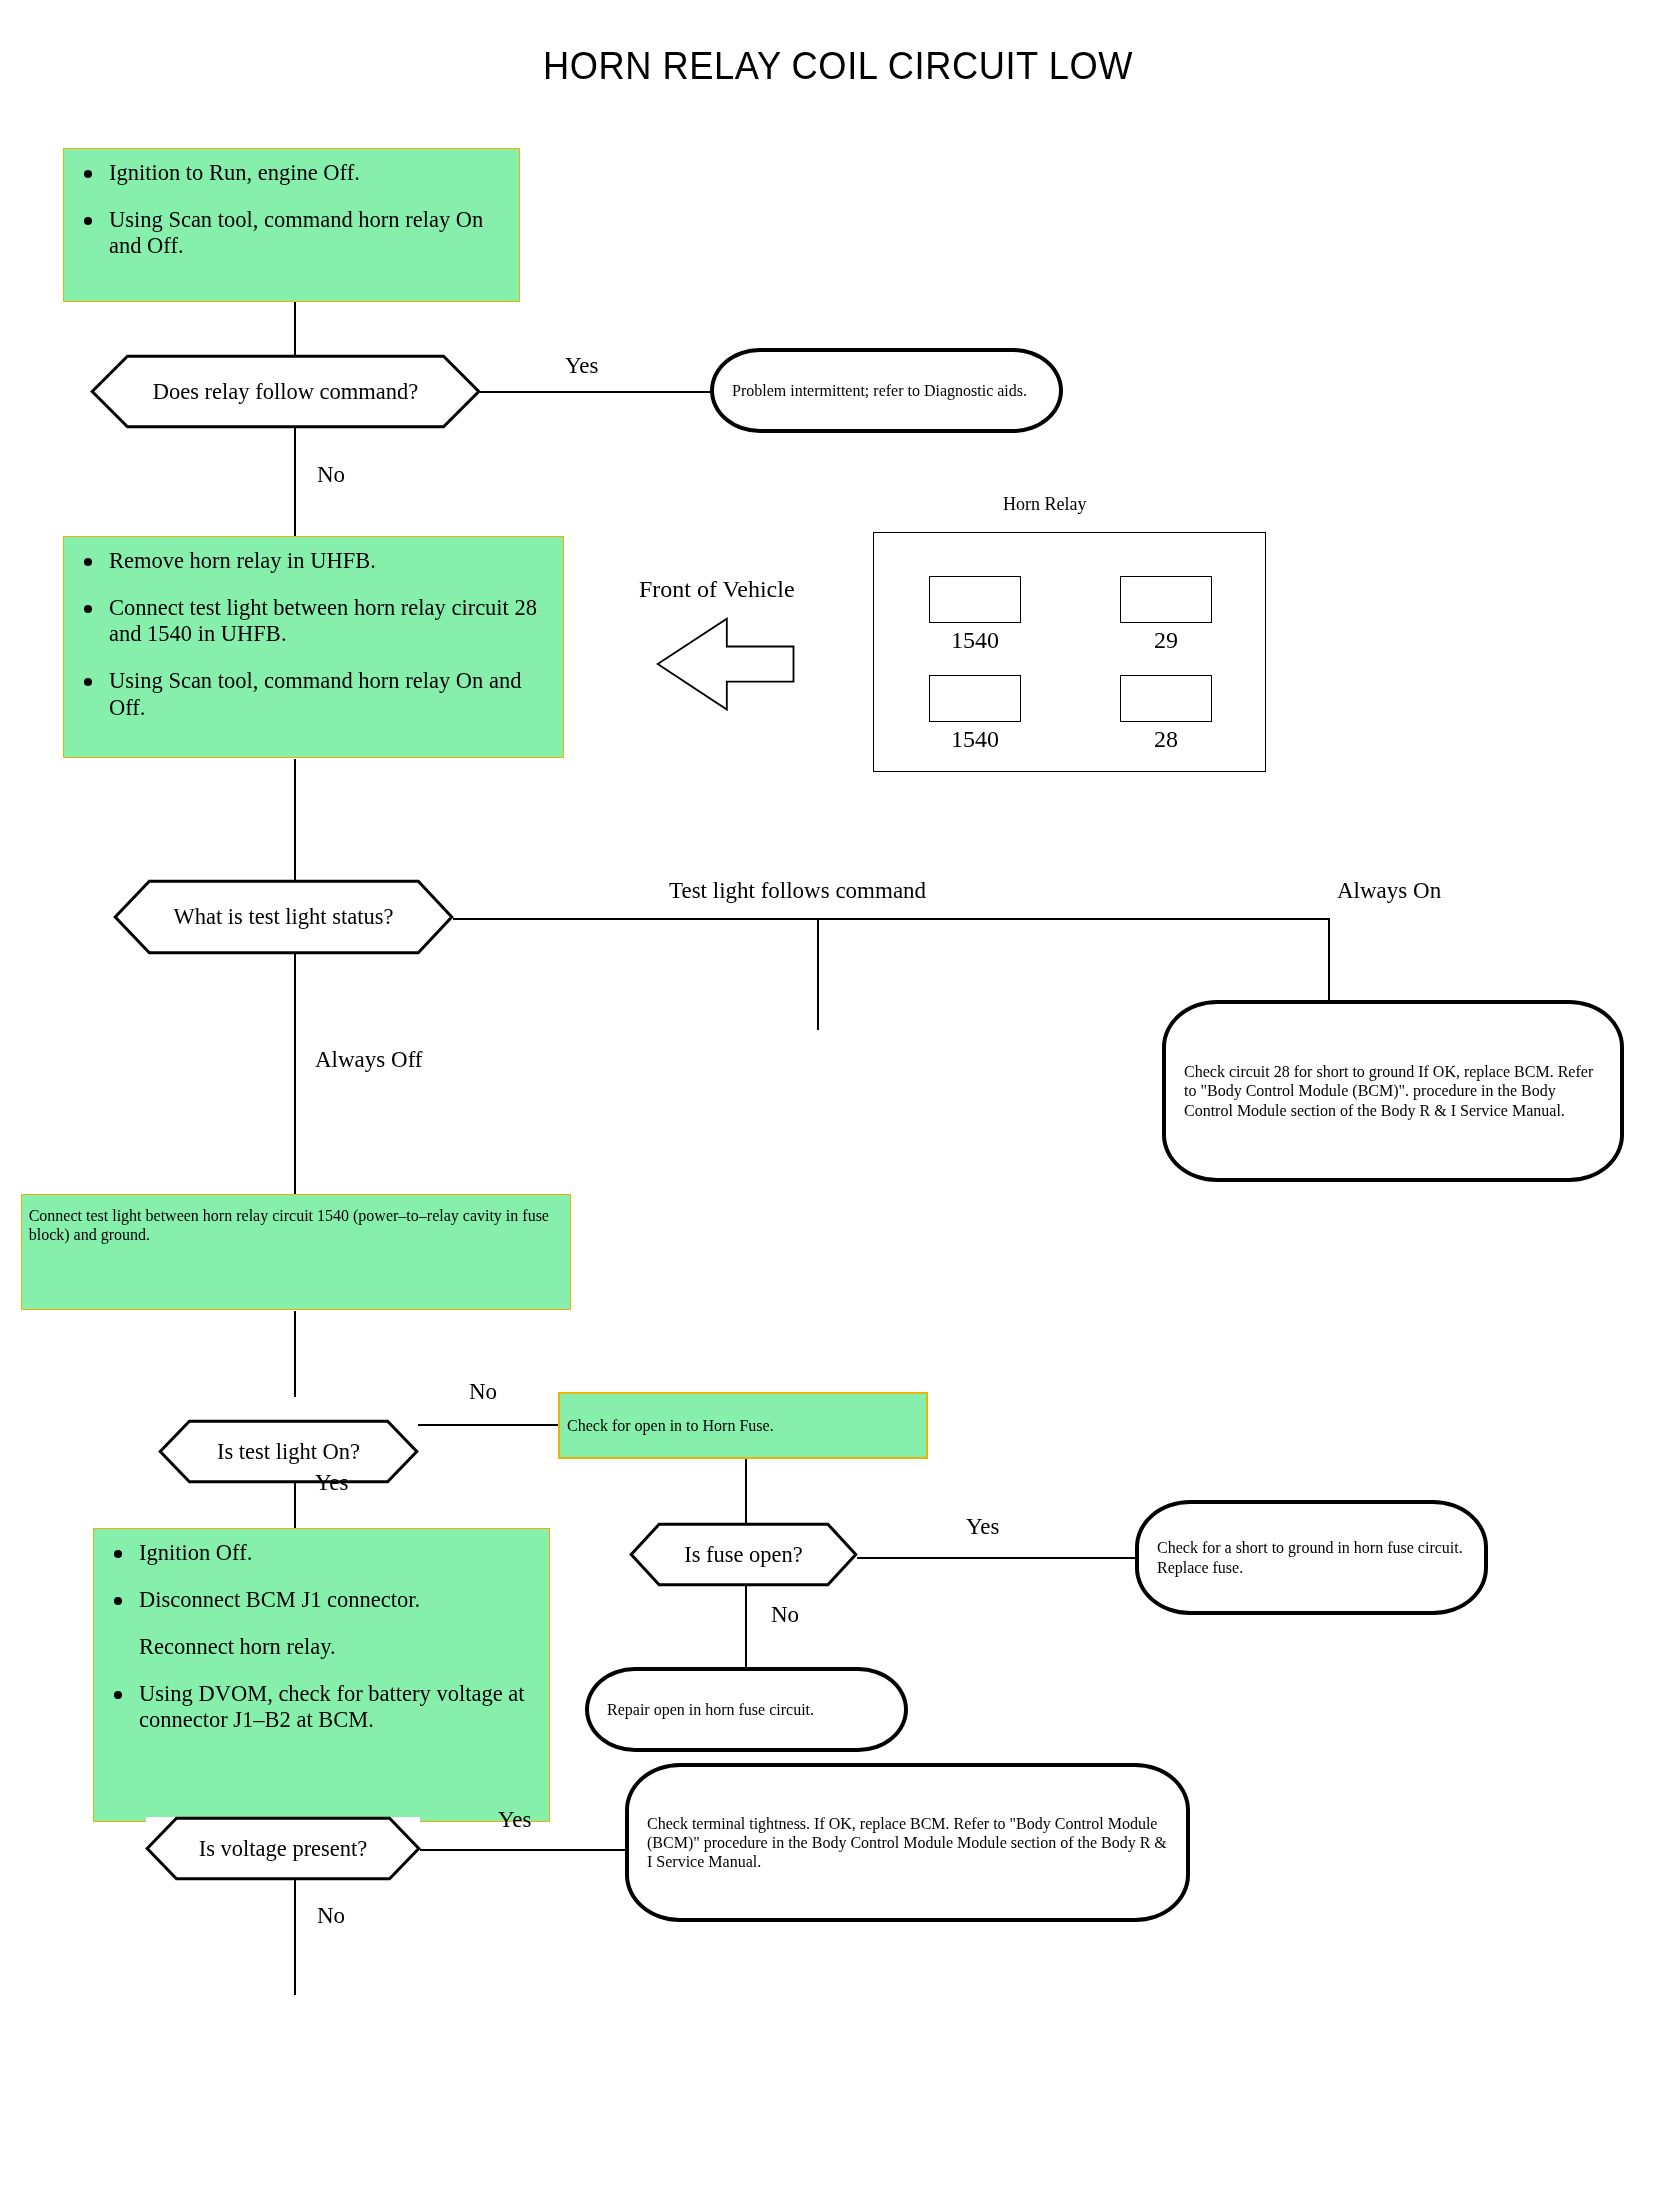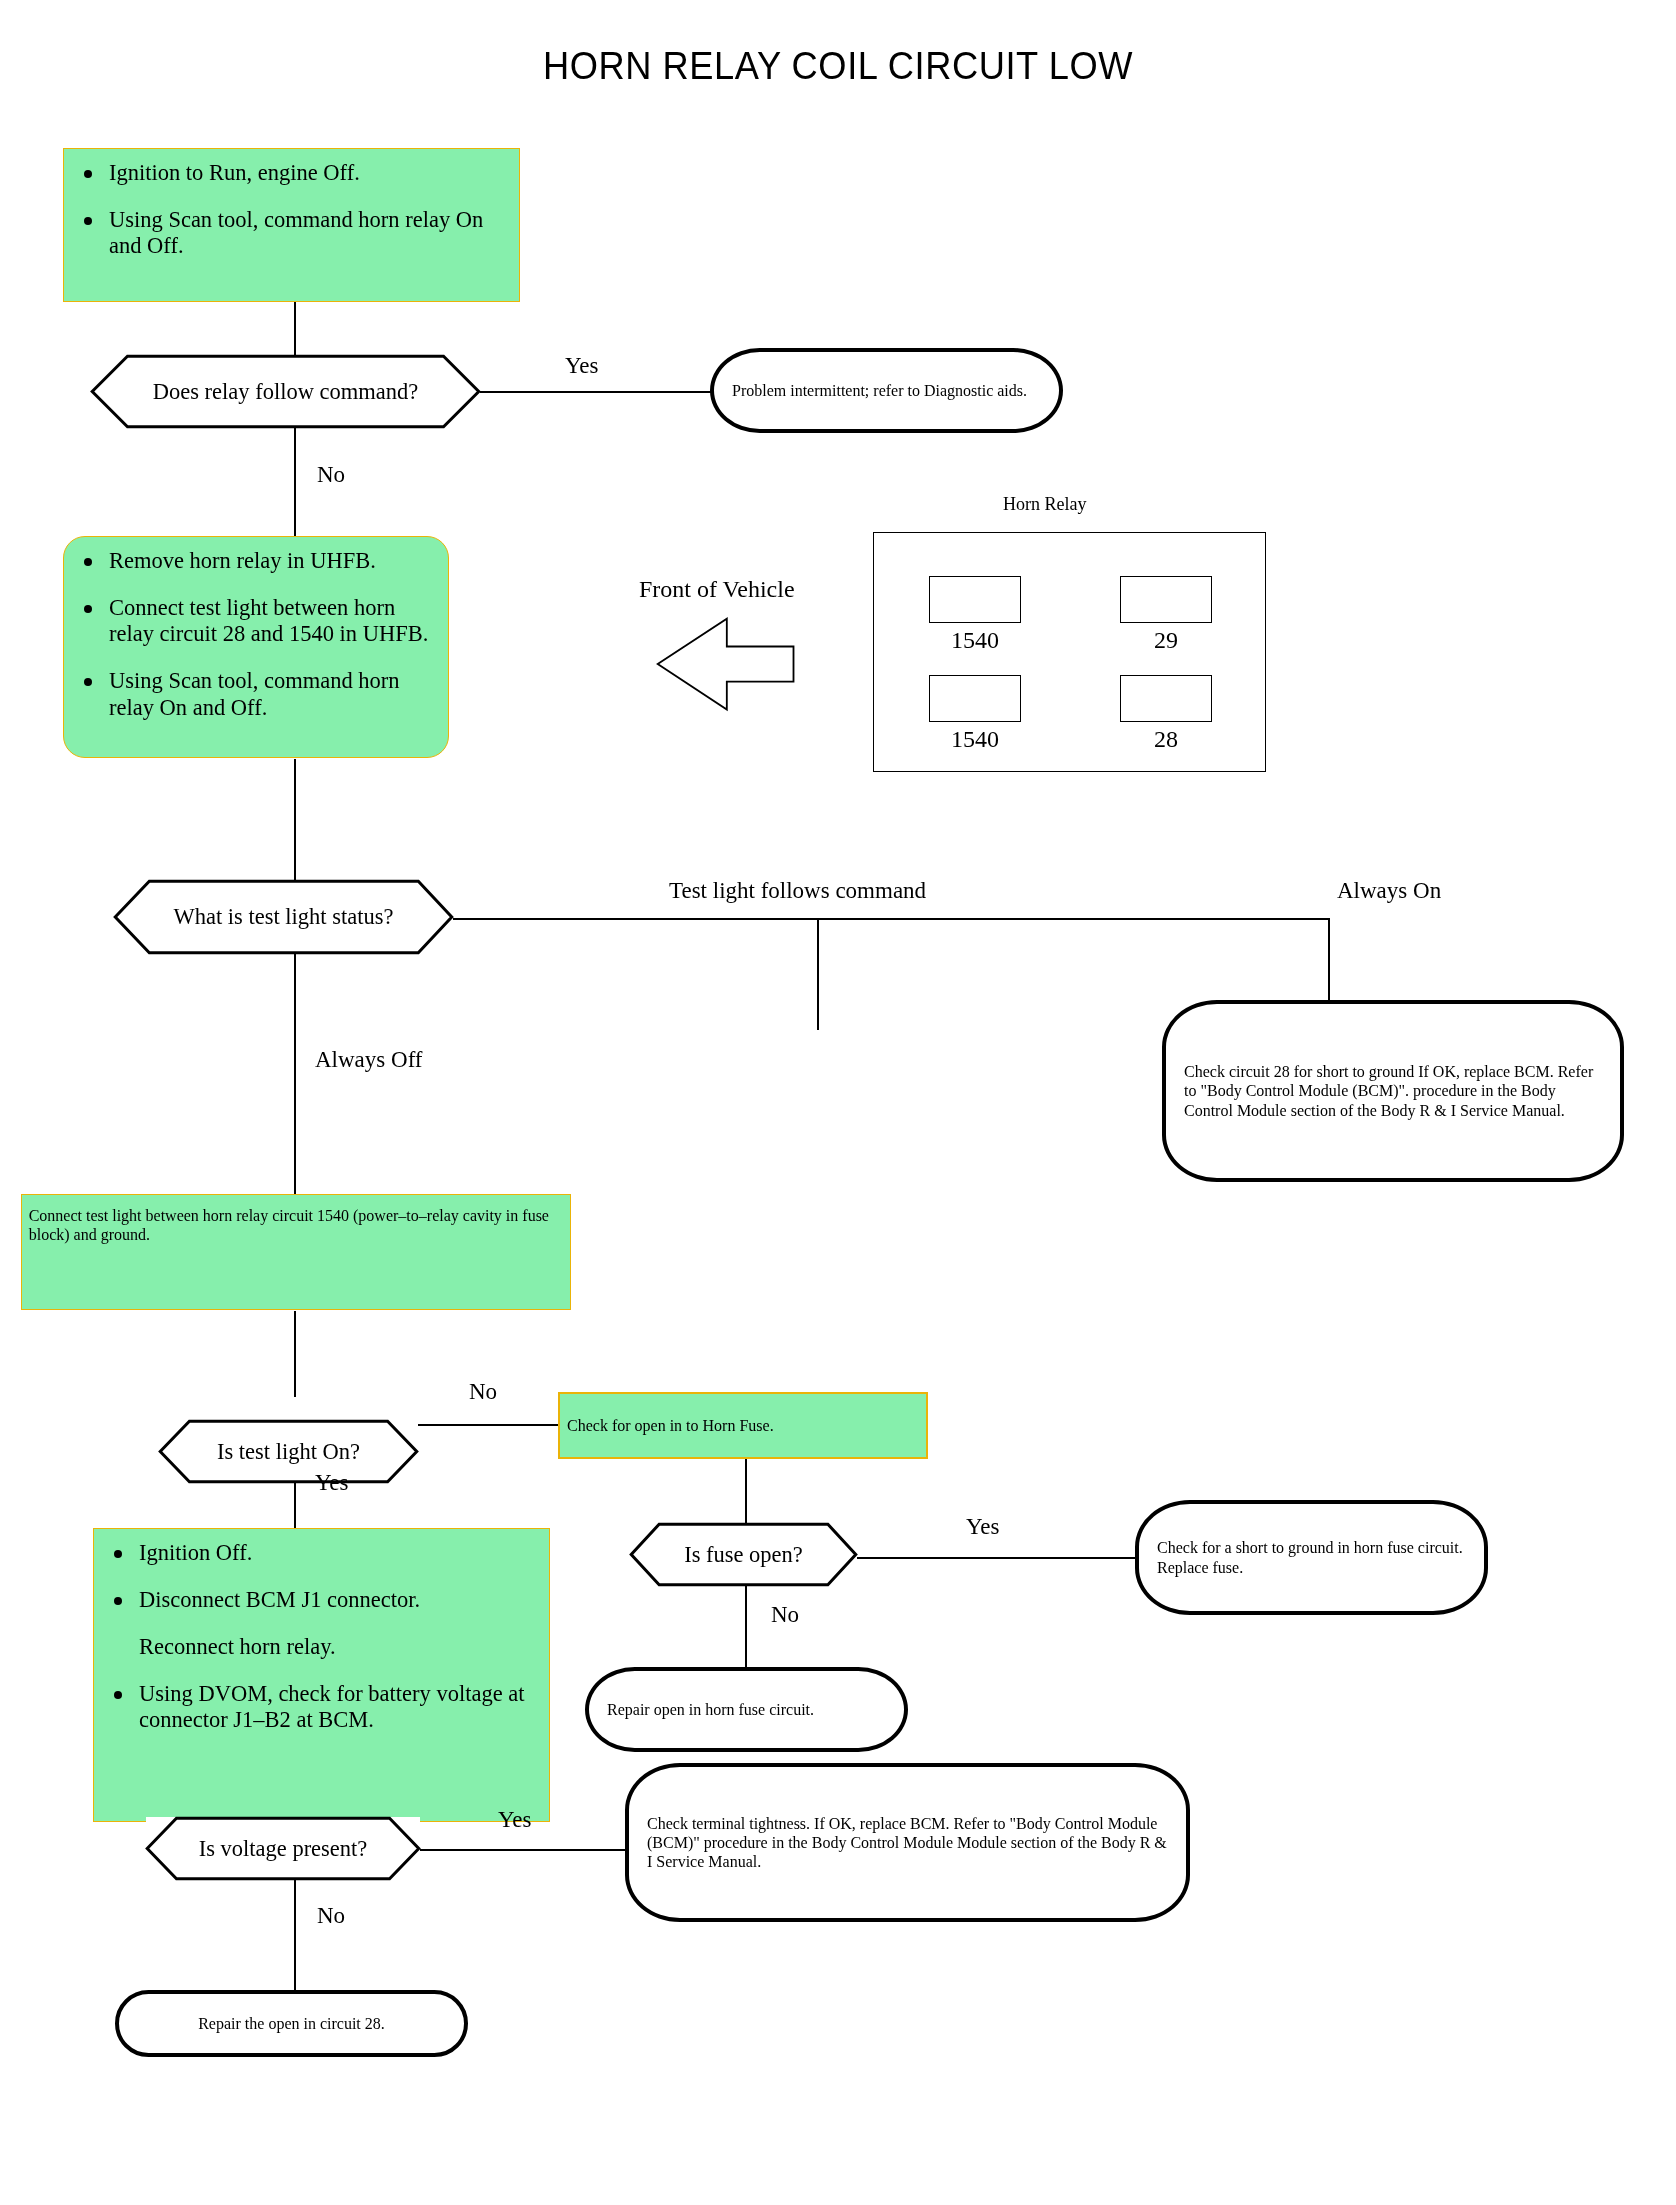--- a/index.html
+++ b/index.html
@@ -158,21 +158,21 @@
     <div class="hexlabel">Does relay follow command?</div>
   </div>
 
   <div class="elabel" style="left:565px;top:353px;">Yes</div>
   <div class="elabel" style="left:317px;top:462px;">No</div>
 
   <div class="node terminal" style="left:710px;top:348px;width:353px;height:85px;">
     <div class="txt">Problem intermittent; refer to Diagnostic aids.</div>
   </div>
 
-  <div class="node process" style="left:63px;top:536px;width:386px;height:222px;border-radius:22px;">
+  <div class="node process" style="left:63px;top:536px;width:501px;height:222px;">
     <ul class="bullets">
       <li>Remove horn relay in UHFB.</li>
       <li>Connect test light between horn relay circuit 28 and 1540 in UHFB.</li>
       <li>Using Scan tool, command horn relay On and Off.</li>
     </ul>
   </div>
 
   <div class="relaytitle" style="left:1003px;top:494px;">Horn Relay</div>
 
   <div class="relaybox" style="left:873px;top:532px;width:393px;height:240px;"></div>
@@ -263,18 +263,15 @@
     <div class="hexlabel">Is voltage present?</div>
   </div>
 
   <div class="elabel" style="left:498px;top:1807px;">Yes</div>
   <div class="elabel" style="left:317px;top:1903px;">No</div>
 
   <div class="node terminal" style="left:625px;top:1763px;width:565px;height:159px;">
     <div class="txt">Check terminal tightness. If OK, replace BCM. Refer to "Body Control Module (BCM)" procedure in the Body Control Module Module section of the Body R &amp; I Service Manual.</div>
   </div>
 
-  <div class="node terminal pill" style="left:115px;top:1990px;width:353px;height:67px;justify-content:center;">
-    <div class="txt">Repair the open in circuit 28.</div>
-  </div>
 
 </div>
 
 
 </body></html>

